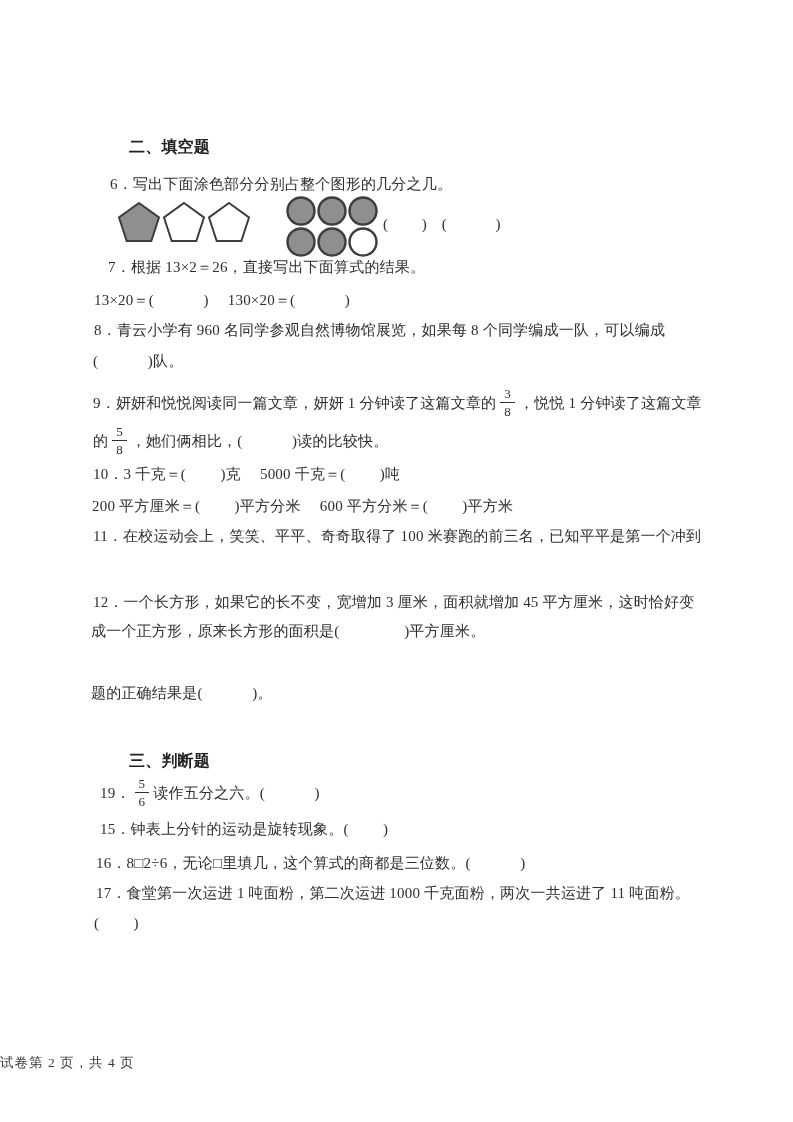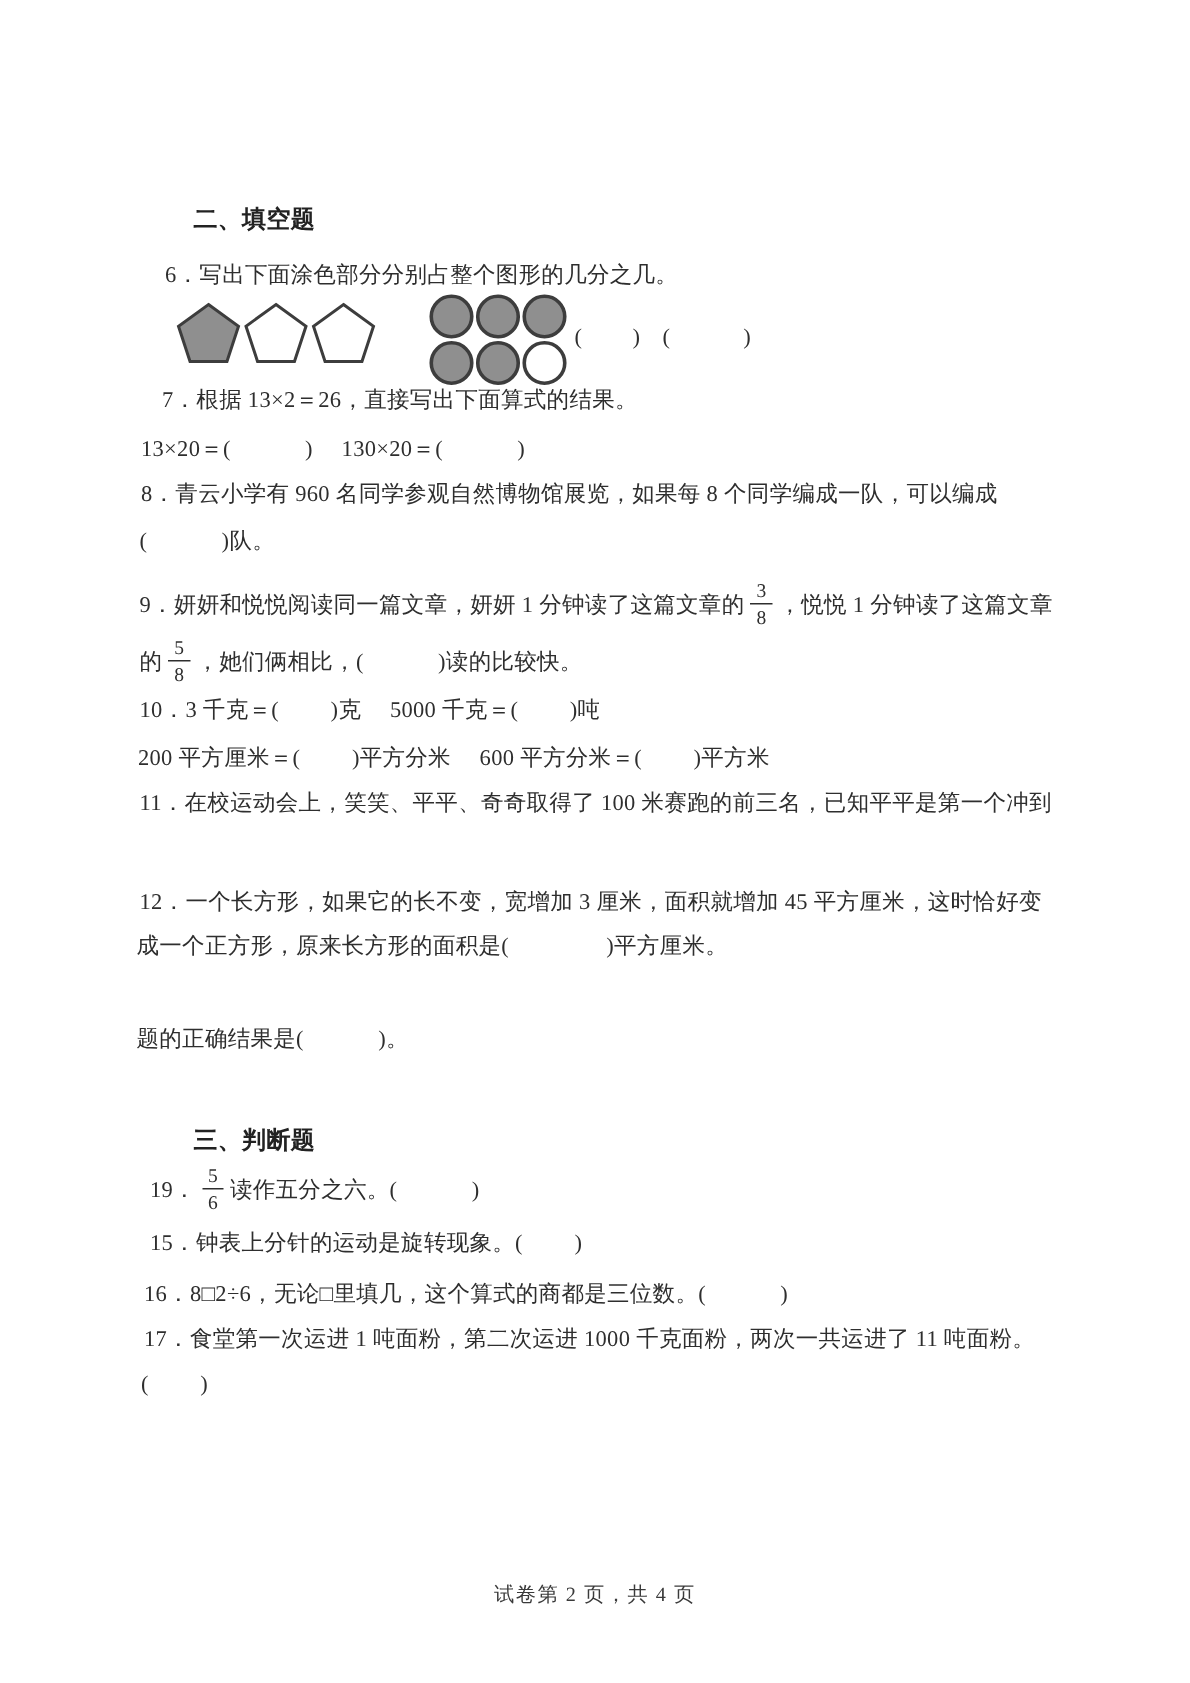--- a/index.html
+++ b/index.html
@@ -35,21 +35,21 @@
     transform:translateY(-2px);
   }
   .fnum { display:block; padding:1px 4px 2px; border-bottom:1.4px solid #2e2e2e; }
   .fden { display:block; padding:2px 4px 1px; }
   .shapes { position:absolute; height:70px; }
   .shapes svg { position:absolute; }
   .parens { position:absolute; font-size:15px; white-space:pre; }
   .footer {
     position:absolute;
     left:0; width:100%;
-    text-align:center;
+    text-align:left;
     font-size:13.5px;
     color:#3a3a3a;
     letter-spacing:1px;
   }
 </style>
 </head>
 <body>
 
 <div class="page">
 

